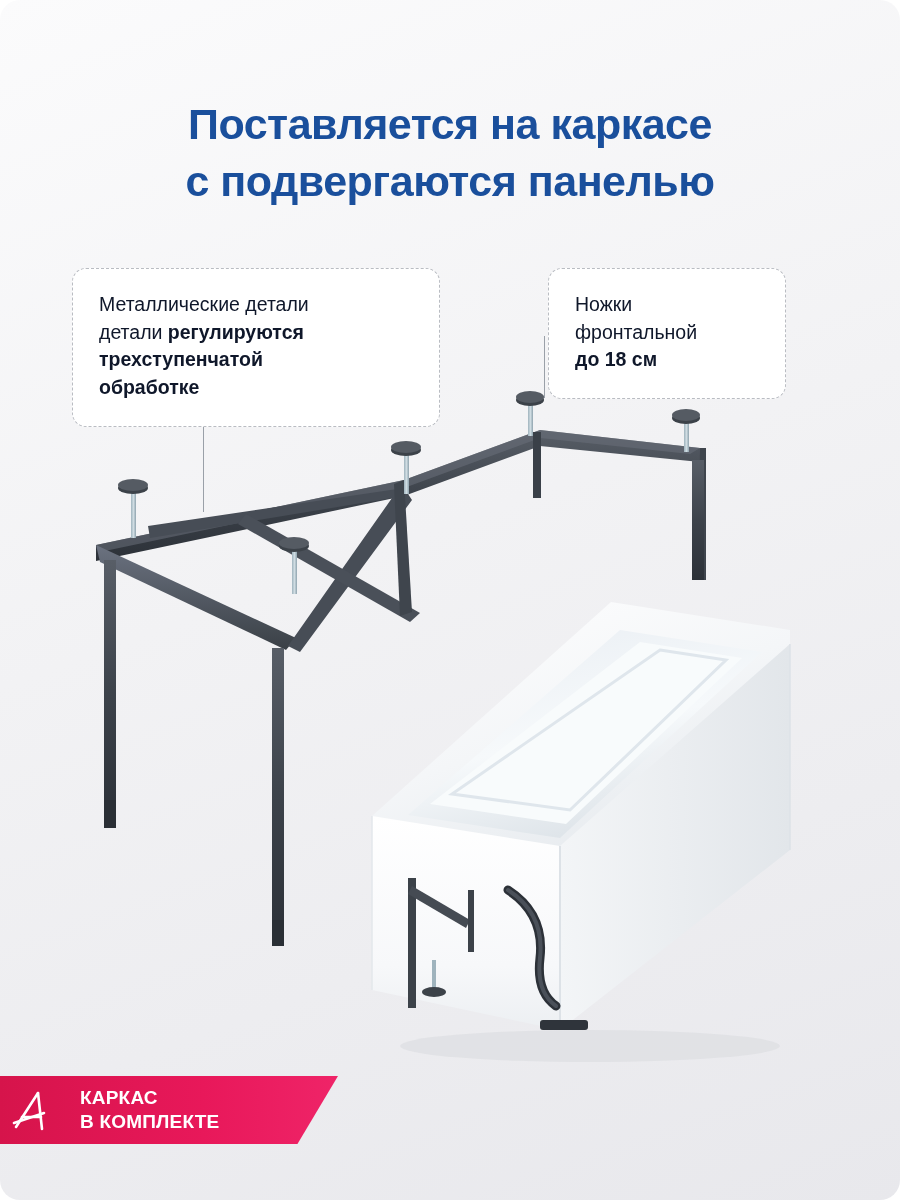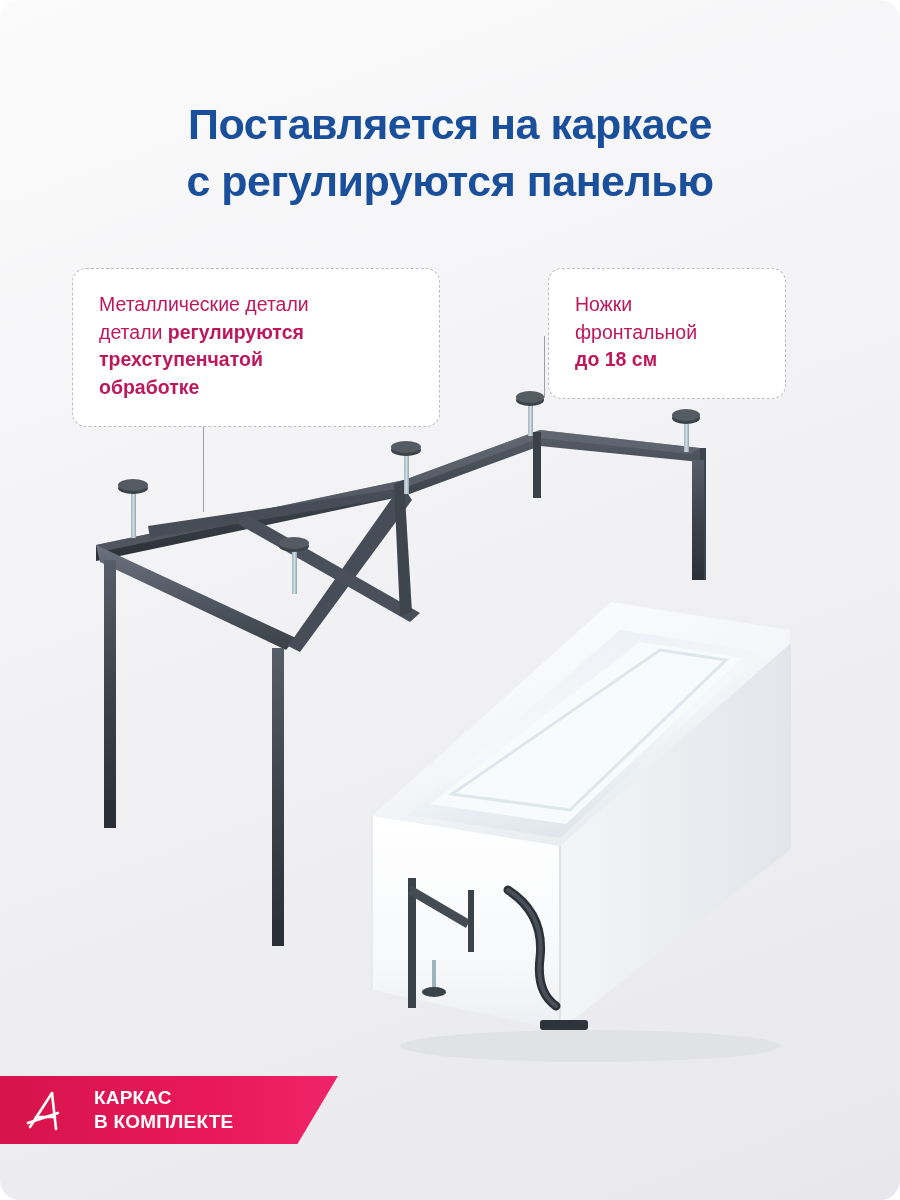--- a/index.html
+++ b/index.html
@@ -36,21 +36,21 @@
   }
   .headline .line {
     display: block;
   }
   
   .callout {
     position: absolute;
     background: #ffffff;
     border: 1px dashed #b9bcc2;
     border-radius: 14px;
-    color: #be185d;
+    color: #0f172a;
     font-size: 19.5px;
     line-height: 1.42;
     padding: 22px 26px 24px 26px;
     box-sizing: border-box;
   }
   .callout b {
     font-weight: bold;
   }
   #callout-frame {
     left: 72px;
@@ -94,21 +94,21 @@
   
   .badge {
     position: absolute;
     left: 0;
     bottom: 56px;
     height: 68px;
     width: 338px;
     background: linear-gradient(90deg, #d6144b 0%, #e8185a 60%, #ef2468 100%);
     display: flex;
     align-items: center;
-    padding-left: 22px;
+    padding-left: 8px;
     box-sizing: border-box;
     clip-path: polygon(0 0, 100% 0, 88% 100%, 0 100%);
   }
   .badge-icon {
     width: 56px;
     height: 46px;
     flex: 0 0 auto;
     margin-right: 16px;
   }
   .badge-text {
@@ -122,21 +122,21 @@
     display: block;
   }
 </style>
 </head>
 <body>
 
 <div class="page">
 
   <div class="headline">
     <span class="line">Поставляется на каркасе</span>
-    <span class="line">с регулируются панелью</span>
+    <span class="line">с подвергаются панелью</span>
   </div>
 
   <div class="illustration">
     <svg width="900" height="760" viewBox="0 0 900 760" xmlns="http://www.w3.org/2000/svg">
       <defs>
         <linearGradient id="tubTop" x1="0" y1="0" x2="0.6" y2="1">
           <stop offset="0%" stop-color="#ffffff"></stop>
           <stop offset="55%" stop-color="#f4f6f8"></stop>
           <stop offset="100%" stop-color="#e6eaee"></stop>
         </linearGradient>

